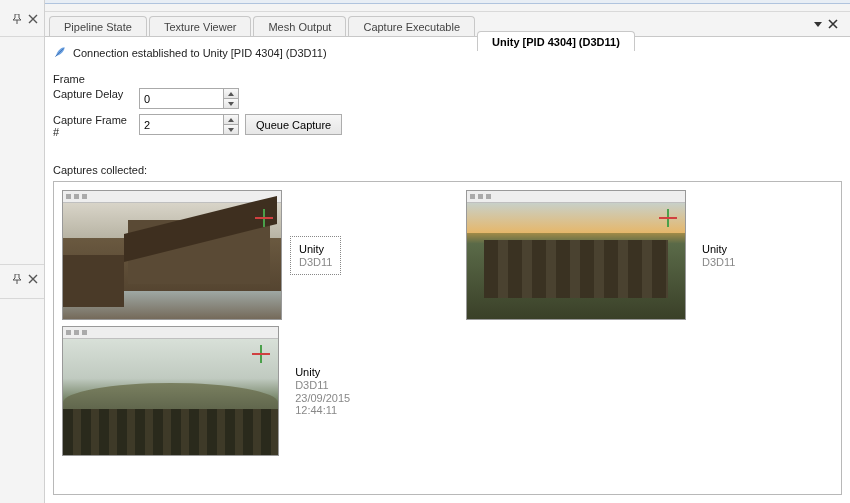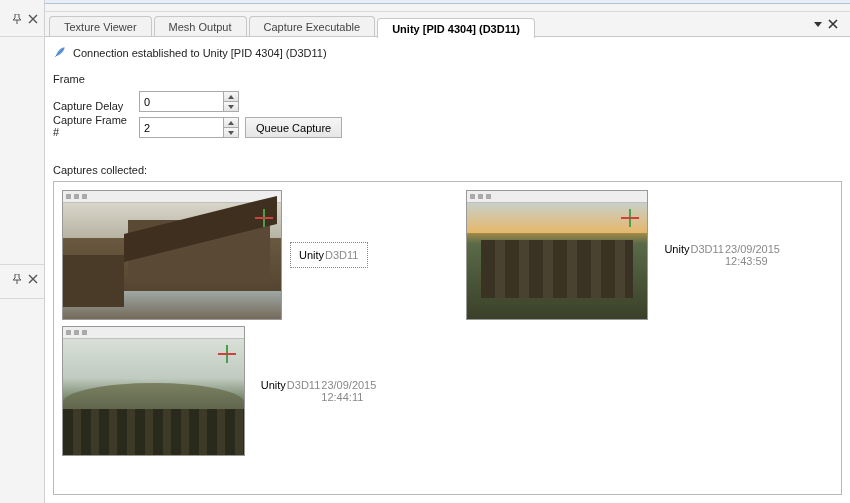--- a/index.html
+++ b/index.html
@@ -15,32 +15,32 @@
   .gutter-sep.s1 { top:36px; }
   .gutter-sep.s2 { top:264px; }
   .gutter-sep.s3 { top:298px; }
 
   .main { flex:1; display:flex; flex-direction:column; background:#fcfcfc; }
   .top-line { height:4px; border-bottom:1px solid #b0c4de; background:#e8eef5; }
   .top-bar { height:8px; background:#f4f4f4; border-bottom:1px solid #d9d9d9; }
 
   .tabs-row { display:flex; align-items:flex-end; height:24px; background:#f4f4f4; padding:0 4px; position:relative; }
   .tab { height:20px; padding:0 14px; display:flex; align-items:center; margin-right:2px; background:#f2f2f2; border:1px solid #c8c8c8; border-bottom:none; border-radius:4px 4px 0 0; color:#444; cursor:pointer; white-space:nowrap; }
-  .tab.active { background:#fff; font-weight:600; color:#000; position:relative; top:2px; }
+  .tab.active { background:#fff; font-weight:600; color:#000; position:relative; top:15px; }
   .tabs-right { margin-left:auto; display:flex; align-items:center; gap:4px; height:24px; padding-right:6px;}
   .tabs-right .tri { width:0; height:0; border-left:4px solid transparent; border-right:4px solid transparent; border-top:5px solid #333; }
 
   .content { flex:1; background:#fff; border-top:1px solid #c8c8c8; padding:6px 8px 8px 8px; display:flex; flex-direction:column; overflow:hidden; }
   .conn-row { display:flex; align-items:center; gap:6px; height:20px;text-align:center; }
   .feather { color:#3a78c9; }
   .conn-row span.text { color:#222; }
 
   .tools-area { margin-top:10px; }
   .section-label { margin:0 0 3px 0; color:#222; }
-  .form-row { display:flex; align-items:flex-end; height:24px; gap:6px; margin-top:2px;}
+  .form-row { display:flex; align-items:flex-start; height:24px; gap:6px; margin-top:2px;}
   .form-label { width:80px; color:#222; }
   .num-input { width:100px; height:21px; border:1px solid #aaa; background:#fff; display:flex; align-items:stretch; }
   .num-input input { flex:1; border:none; outline:none; padding:0 4px; font:inherit; min-width:0; }
   .spinners { width:15px; border-left:1px solid #aaa; display:flex; flex-direction:column; }
   .spin { flex:1; display:flex; align-items:center; justify-content:center; background:linear-gradient(#f8f8f8,#e4e4e4); cursor:pointer; }
   .spin + .spin { border-top:1px solid #aaa; }
   .spin svg { width:6px; height:4px; }
   .win-btn { height:21px; padding:0 10px; border:1px solid #adadad; background:linear-gradient(#f6f6f6,#e6e6e6); cursor:pointer; display:flex; align-items:center; }
 
   .captures-label { margin-top:26px; }
@@ -58,21 +58,21 @@
   .scene1 .water{ position:absolute; left:0; bottom:0; width:100%; height:24%; background:linear-gradient(#9fa8a4,#756a5a);}
   .scene2 { background: linear-gradient(to bottom, #e8c878 0%, #d0a048 20%, #5a6a48 35%, #3a4028 100%); }
   .scene2 .vill{ position:absolute; left:8%; bottom:18%; width:84%; height:50%; background:repeating-linear-gradient(90deg,#3a3222 0 14px,#4a4230 14px 24px); }
   .scene2 .sky{ position:absolute; left:0; top:0; right:0; height:26%; background:linear-gradient(#c8d0c8,#e6b76a);}
   .scene3 { background: linear-gradient(to bottom, #d8e0d8 0%, #c0cac0 34%, #6a7a5a 55%, #3a4028 100%); }
   .scene3 .hill{ position:absolute; left:0; right:0; bottom:34%; height:28%; background:linear-gradient(#7a8060,#5a6048); border-radius:50% 50% 0 0 / 60% 60% 0 0;}
   .scene3 .fore{ position:absolute; left:0; right:0; bottom:0; height:40%; background:repeating-linear-gradient(90deg,#2a2a1c 0 10px,#3e3a28 10px 18px);}
   .axis{ position:absolute; top:6px; right:8px; width:18px; height:18px;}
   .axis::before,.axis::after{content:"";position:absolute;left:8px;top:0;width:2px;height:18px;background:#4aa04a;}
   .axis::after{ transform:rotate(90deg); background:#d04040;}
-  .cap-meta { margin-left:8px; display:flex; flex-direction:row; gap:1px; font-size:11px; padding:6px 8px;}
+  .cap-meta { margin-left:8px; display:flex; flex-direction:column; gap:1px; font-size:11px; padding:6px 8px;}
   .cap-meta.selected{ border:1px dotted #888; }
   .cap-meta .name{ color:#000; }
   .cap-meta .api{ color:#888; }
   .cap-meta .time{ color:#888; }
 </style>
 </head>
 <body>
 
 <div class="app">
   <div class="left-gutter">
@@ -103,20 +103,21 @@
         </div>
     </div>
     <div class="gutter-sep s3"></div>
   </div>
 
   <div class="main">
     <div class="top-line"></div>
     <div class="top-bar"></div>
 
     <div class="tabs-row">
+      <div class="tab">Pipeline State</div>
       <div class="tab">Texture Viewer</div>
       <div class="tab">Mesh Output</div>
       <div class="tab">Capture Executable</div>
       <div class="tab active">Unity [PID 4304] (D3D11)</div>
       <div class="tabs-right">
         <div class="tri"></div>
         <div class="icon-btn">
             <svg viewBox="0 0 10 10">
               <path d="M1 1l8 8M9 1l-8 8" stroke="#333" stroke-width="1.6"></path>
             </svg>
@@ -211,21 +212,20 @@
                 </div>
               <div class="thumb-scene scene2">
                   <div class="sky"></div>
                   <div class="vill"></div>
                   <div class="axis"></div>
                 </div>
             </div>
             <div class="cap-meta">
               <span class="name">Unity</span>
               <span class="api">D3D11</span>
-              <span class="time">23/09/2015 12:43:59</span>
             </div>
           </div>
 
           <div class="capture-card">
             <div class="thumb">
               <div class="thumb-bar">
                   <div class="dot"></div>
                   <div class="dot"></div>
                   <div class="dot"></div>
                 </div>

